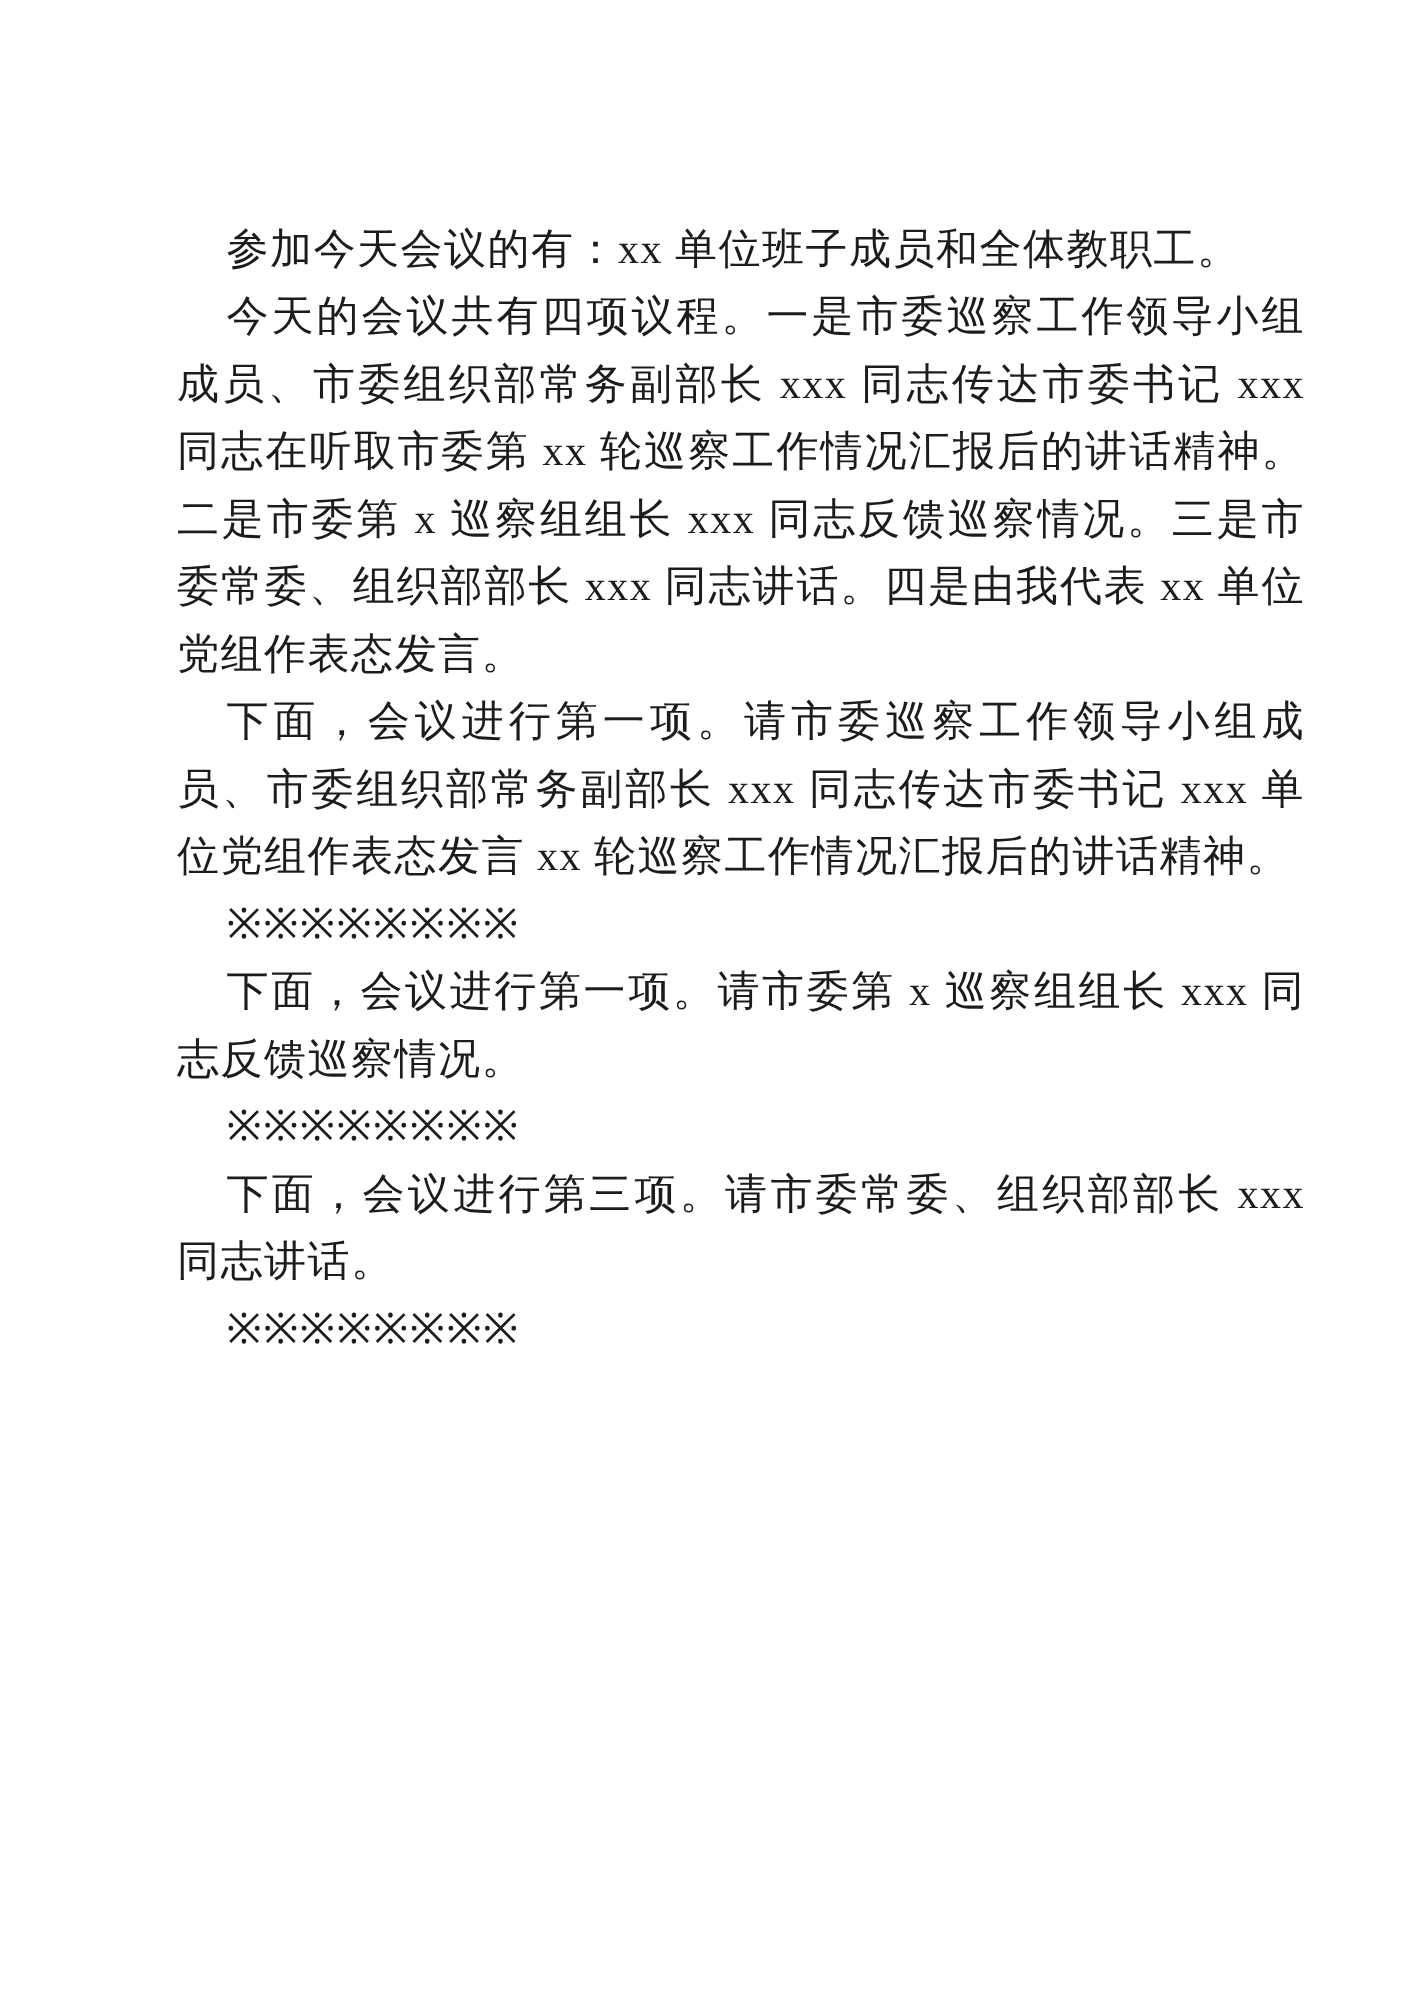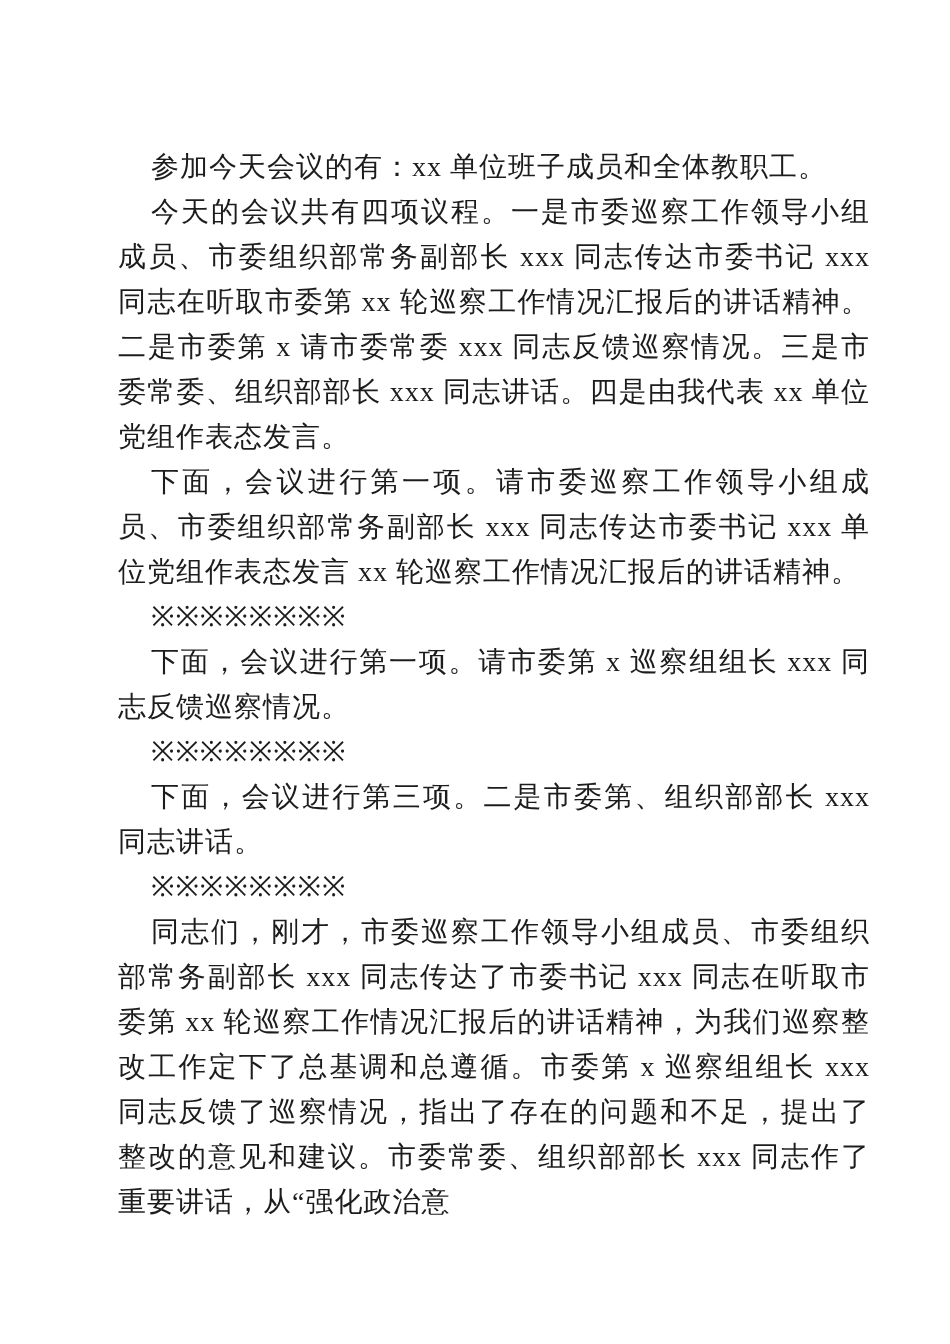--- a/index.html
+++ b/index.html
@@ -46,22 +46,21 @@
     text-align: left;
     letter-spacing: 1px;
   }
 </style>
 </head>
 <body>
 
 <div class="page">
   <div class="doc-content">
     <p class="para">参加今天会议的有：xx 单位班子成员和全体教职工。</p>
-    <p class="para">今天的会议共有四项议程。一是市委巡察工作领导小组成员、市委组织部常务副部长 xxx 同志传达市委书记 xxx 同志在听取市委第 xx 轮巡察工作情况汇报后的讲话精神。二是市委第 x 请市委常委 xxx 同志反馈巡察情况。三是市委常委、组织部部长 xxx 同志讲话。四是由我代表 xx 单位党组作表态发言。</p>
+    <p class="para">今天的会议共有四项议程。一是市委巡察工作领导小组成员、市委组织部常务副部长 xxx 同志传达市委书记 xxx 同志在听取市委第 xx 轮巡察工作情况汇报后的讲话精神。二是市委第 x 巡察组组长 xxx 同志反馈巡察情况。三是市委常委、组织部部长 xxx 同志讲话。四是由我代表 xx 单位党组作表态发言。</p>
     <p class="para">下面，会议进行第一项。请市委巡察工作领导小组成员、市委组织部常务副部长 xxx 同志传达市委书记 xxx 单位党组作表态发言 xx 轮巡察工作情况汇报后的讲话精神。</p>
     <p class="para divider">※※※※※※※※</p>
     <p class="para">下面，会议进行第一项。请市委第 x 巡察组组长 xxx 同志反馈巡察情况。</p>
     <p class="para divider">※※※※※※※※</p>
-    <p class="para">下面，会议进行第三项。二是市委第、组织部部长 xxx 同志讲话。</p>
+    <p class="para">下面，会议进行第三项。请市委常委、组织部部长 xxx 同志讲话。</p>
     <p class="para divider">※※※※※※※※</p>
-    <p class="para">同志们，刚才，市委巡察工作领导小组成员、市委组织部常务副部长 xxx 同志传达了市委书记 xxx 同志在听取市委第 xx 轮巡察工作情况汇报后的讲话精神，为我们巡察整改工作定下了总基调和总遵循。市委第 x 巡察组组长 xxx 同志反馈了巡察情况，指出了存在的问题和不足，提出了整改的意见和建议。市委常委、组织部部长 xxx 同志作了重要讲话，从“强化政治意</p>
   </div>
 </div>
 
 </body></html>

